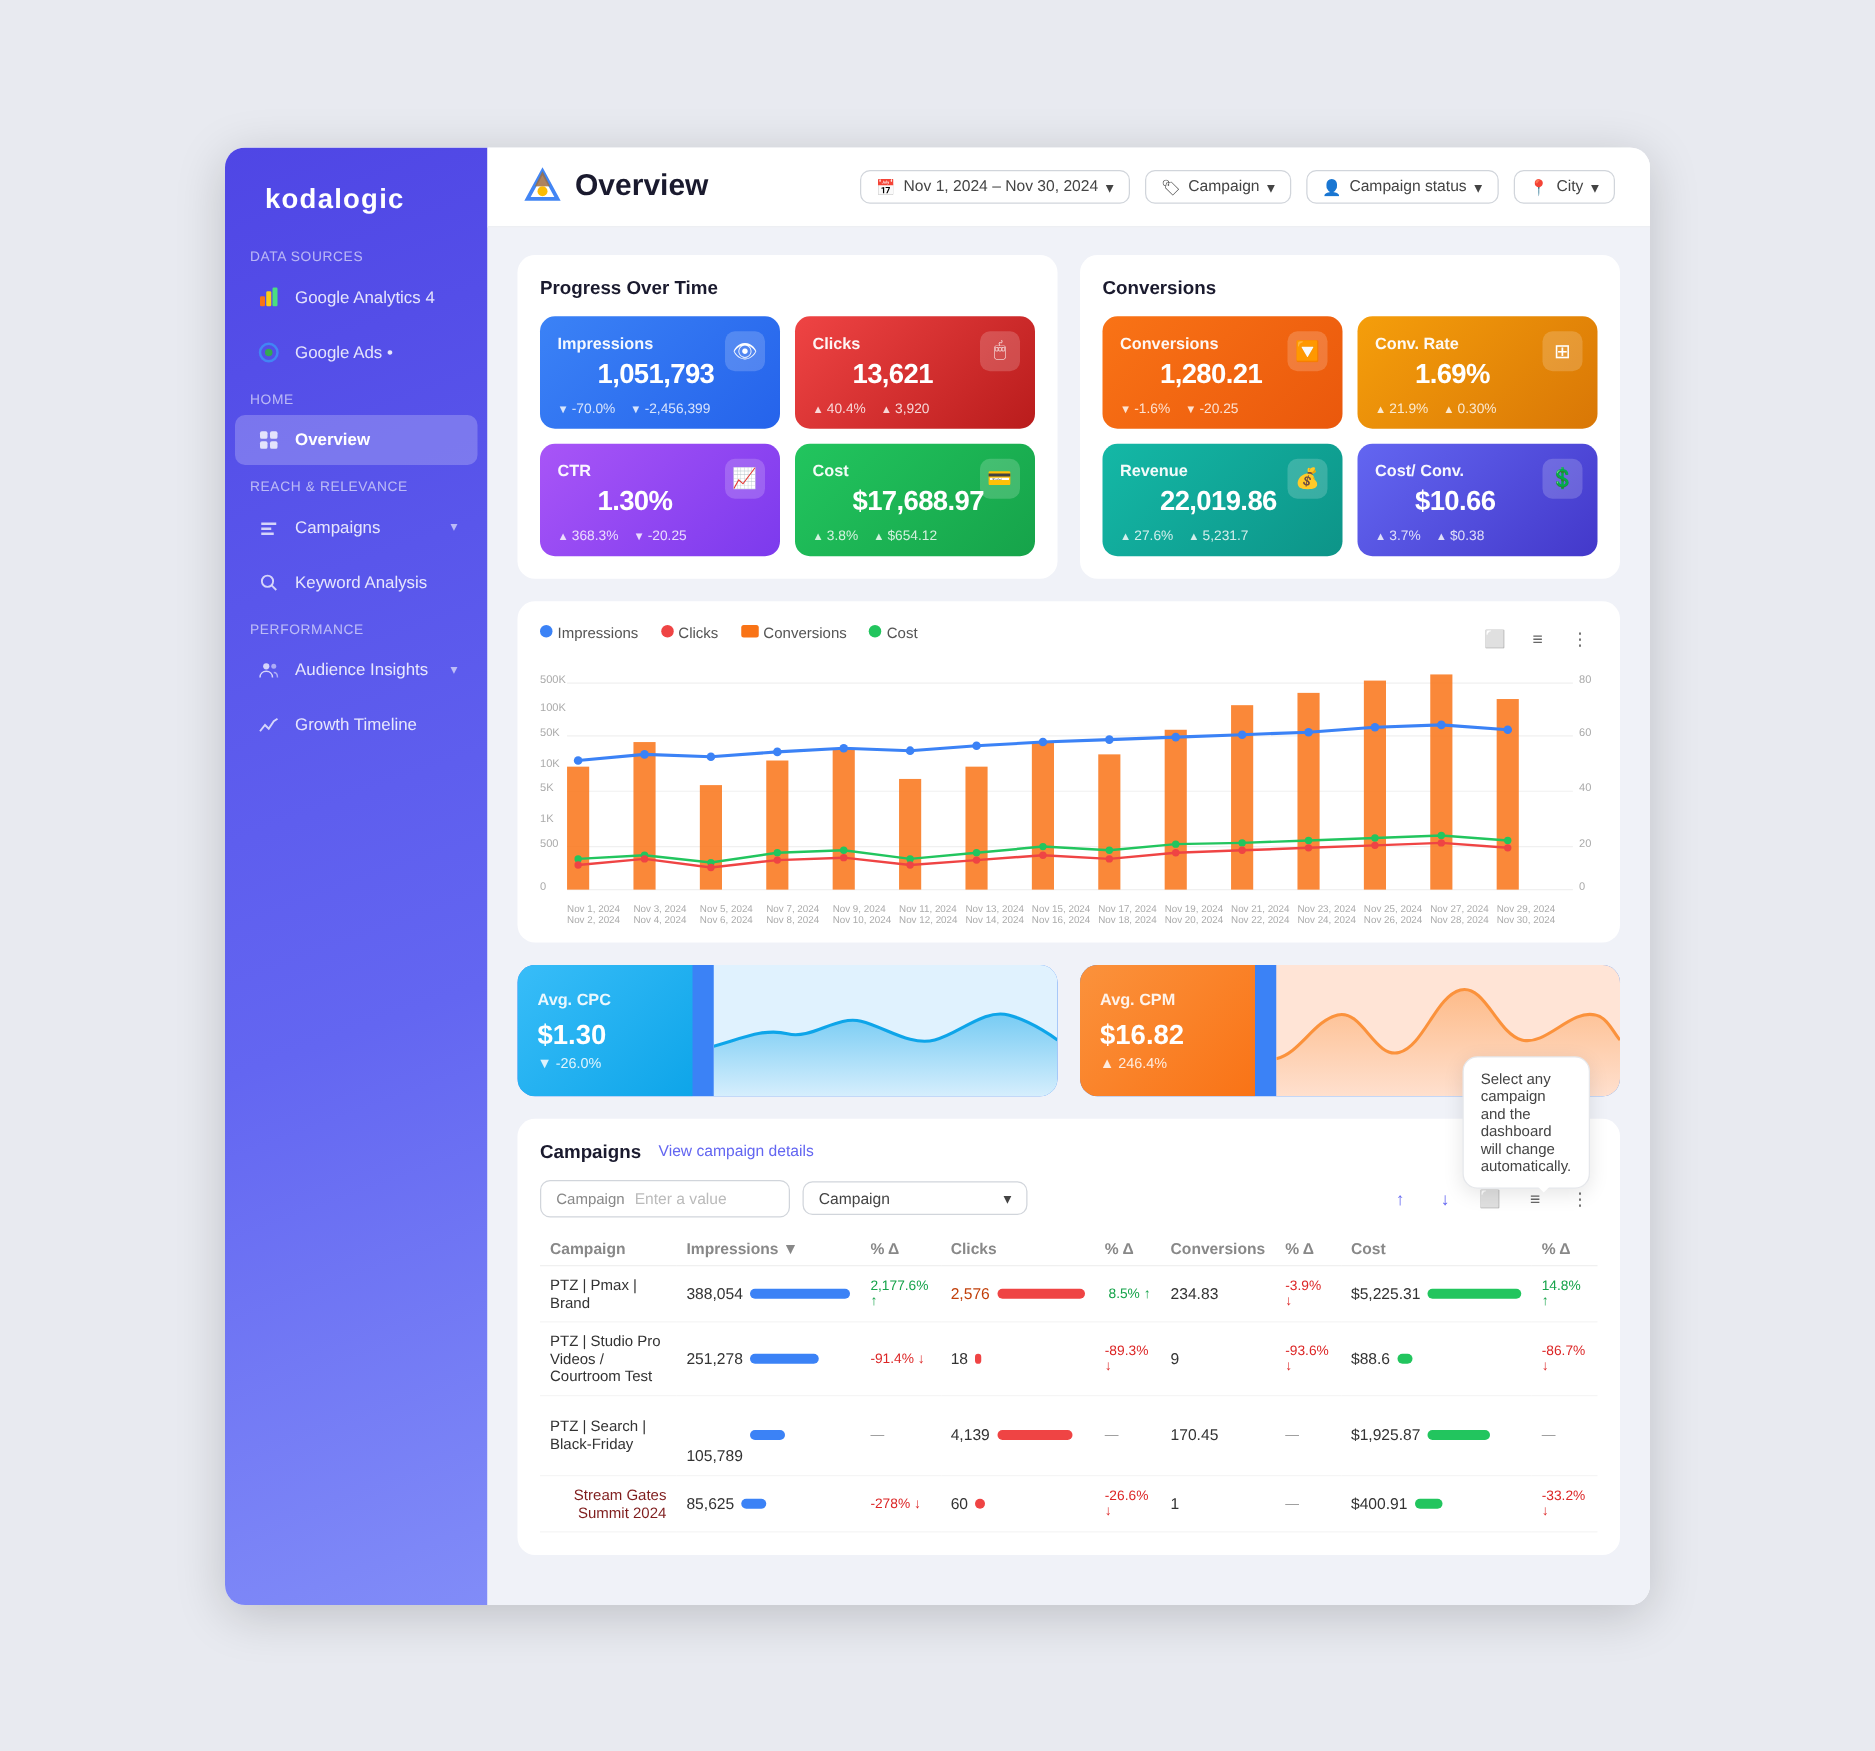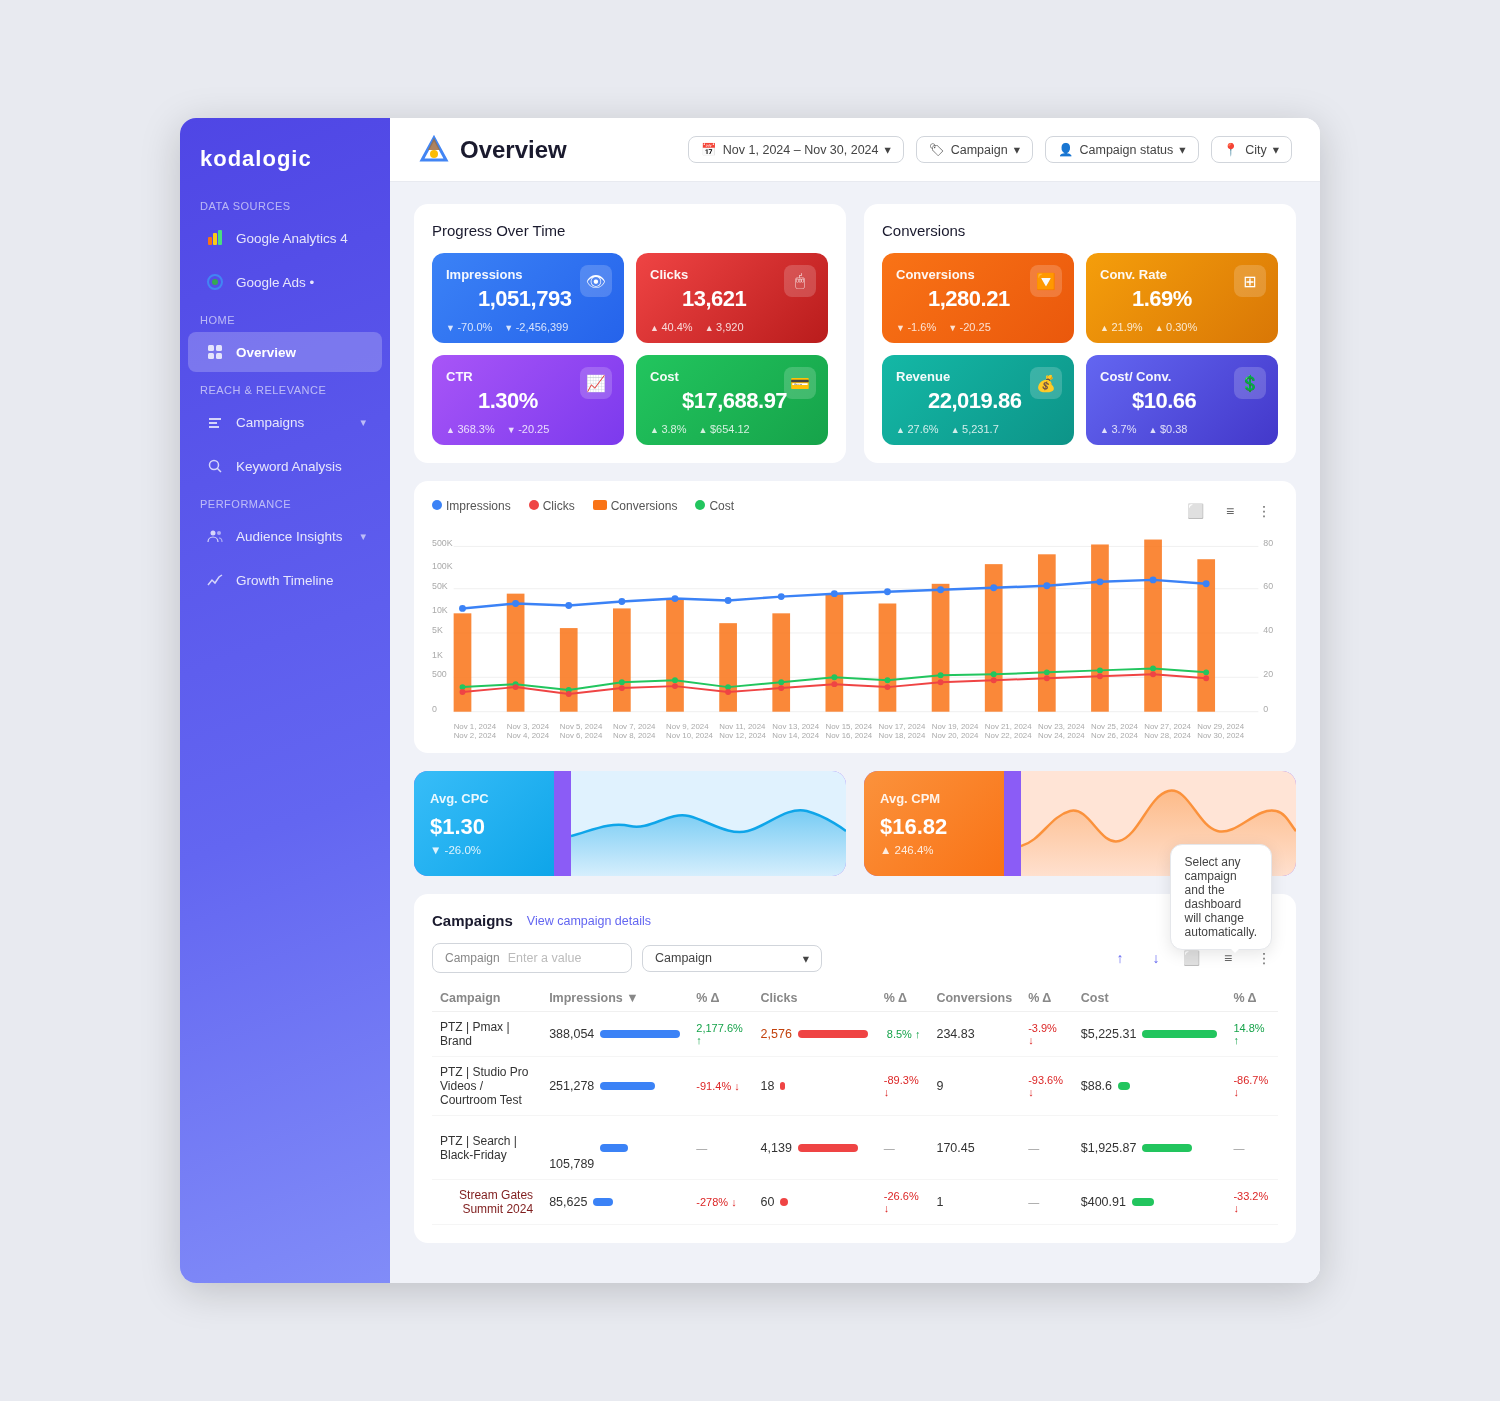--- a/index.html
+++ b/index.html
@@ -1,59 +1,59 @@
 <!DOCTYPE html>
 <html><head>
   <meta charset="utf-8">
   <style>
     * { box-sizing: border-box; margin: 0; padding: 0; }
     body { background: #e8eaf0; font-family: 'Segoe UI', Arial, sans-serif; display: flex; justify-content: center; align-items: center; min-height: 100vh; }
     .app-wrapper { width: 1140px; min-height: 1050px; display: flex; background: #fff; border-radius: 16px; box-shadow: 0 8px 40px rgba(0,0,0,0.18); overflow: hidden; }
     
     .sidebar { width: 210px; background: linear-gradient(160deg, #4f46e5 0%, #6366f1 60%, #818cf8 100%); display: flex; flex-direction: column; padding: 0; flex-shrink: 0; }
-    .sidebar-logo { padding: 28px 20px 18px 20px; font-size: 22px; font-weight: 700; color: #fff; letter-spacing: 1px; }
+    .sidebar-logo { padding: 28px 20px 18px 20px; font-size: 22px; font-weight: 700; color: #fff; letter-spacing: 1px; margin-left: 12px; }
     .sidebar-section-label { font-size: 11px; color: rgba(255,255,255,0.6); padding: 10px 20px 4px 20px; text-transform: uppercase; letter-spacing: 0.5px; }
     .sidebar-item { display: flex; align-items: center; gap: 10px; padding: 9px 16px; color: rgba(255,255,255,0.85); font-size: 13.5px; cursor: pointer; border-radius: 8px; margin: 2px 8px; }
     .sidebar-item.active { background: rgba(255,255,255,0.22); color: #fff; font-weight: 600; }
     .sidebar-item .icon-box { width: 22px; height: 22px; display: flex; align-items: center; justify-content: center; }
     .sidebar-item .arrow { margin-left: auto; font-size: 11px; opacity: 0.7; }
     
     .main { flex: 1; background: #f0f2f8; overflow-y: auto; display: flex; flex-direction: column; }
     .topbar { background: #fff; display: flex; align-items: center; padding: 0 28px; height: 64px; gap: 16px; border-bottom: 1px solid #e8eaf0; }
     .topbar-logo { display: flex; align-items: center; gap: 10px; }
     .topbar-title { font-size: 24px; font-weight: 700; color: #1a1a2e; }
     .topbar-filters { display: flex; align-items: center; gap: 12px; margin-left: auto; }
     .filter-btn { display: flex; align-items: center; gap: 6px; border: 1.5px solid #d1d5db; border-radius: 8px; padding: 5px 12px; font-size: 12.5px; color: #444; cursor: pointer; background: #fff; }
     
     .content { padding: 22px 24px; flex: 1; }
     .section-row { display: flex; gap: 18px; margin-bottom: 18px; }
     
     .cards-section { background: #fff; border-radius: 14px; padding: 18px; flex: 1; }
-    .cards-section-title { font-size: 15px; font-weight: 400; color: #1a1a2e; margin-bottom: 14px; }
+    .cards-section-title { font-size: 15px; font-weight: 700; color: #1a1a2e; margin-bottom: 14px; }
     .metric-cards { display: grid; grid-template-columns: 1fr 1fr; gap: 12px; }
     .metric-card { border-radius: 12px; padding: 14px 14px 10px 14px; color: #fff; position: relative; overflow: hidden; min-height: 90px; display: flex; flex-direction: column; justify-content: space-between; }
     .metric-card .card-title { font-size: 13px; font-weight: 600; opacity: 0.95; margin-bottom: 4px; }
     .metric-card .card-value { font-size: 22px; font-weight: 800; letter-spacing: -0.5px; margin-left: 32px; }
     .metric-card .card-footer { display: flex; align-items: center; gap: 12px; font-size: 11px; opacity: 0.9; margin-top: 6px; }
     .metric-card .card-icon { position: absolute; right: 12px; top: 12px; width: 32px; height: 32px; background: rgba(255,255,255,0.18); border-radius: 8px; display: flex; align-items: center; justify-content: center; font-size: 16px; }
     .card-blue { background: linear-gradient(135deg, #3b82f6, #2563eb); }
     .card-red { background: linear-gradient(135deg, #ef4444, #b91c1c); }
     .card-purple { background: linear-gradient(135deg, #a855f7, #7c3aed); }
     .card-green { background: linear-gradient(135deg, #22c55e, #16a34a); }
     .card-orange { background: linear-gradient(135deg, #f97316, #ea580c); }
     .card-orange2 { background: linear-gradient(135deg, #f59e0b, #d97706); }
     .card-teal { background: linear-gradient(135deg, #14b8a6, #0d9488); }
     .card-indigo { background: linear-gradient(135deg, #6366f1, #4338ca); }
     
     .chart-section { background: #fff; border-radius: 14px; padding: 16px 18px; margin-bottom: 18px; }
     .chart-legend { display: flex; gap: 18px; align-items: center; margin-bottom: 10px; font-size: 12px; color: #555; }
     .legend-dot { width: 10px; height: 10px; border-radius: 50%; display: inline-block; margin-right: 4px; }
     
     .mini-charts-row { display: flex; gap: 18px; margin-bottom: 18px; }
-    .mini-chart-card { background: #8b5cf6; border-radius: 14px; overflow: hidden; flex: 1; display: flex; gap: 17px; }
+    .mini-chart-card { background: #3b82f6; border-radius: 14px; overflow: hidden; flex: 1; display: flex; gap: 17px; }
     .mini-chart-left { background: linear-gradient(135deg, #38bdf8, #0ea5e9); padding: 20px 16px; color: #fff; min-width: 140px; display: flex; flex-direction: column; justify-content: center; }
     .mini-chart-left.salmon { background: linear-gradient(135deg, #fb923c, #f97316); justify-content: flex-end; }
     .mini-chart-right { flex: 1; background: #e0f2fe; display: flex; align-items: flex-end; overflow: hidden; }
     .mini-chart-right.salmon-bg { background: #ffe4d6; }
     .mini-title { font-size: 13px; font-weight: 600; opacity: 0.9; margin-bottom: 8px; }
     .mini-value { font-size: 22px; font-weight: 800; }
     .mini-change { font-size: 11.5px; margin-top: 4px; opacity: 0.85; }
     
     .table-section { background: #fff; border-radius: 14px; padding: 18px; margin-bottom: 18px; }
     .table-header { display: flex; align-items: center; gap: 14px; margin-bottom: 14px; }

